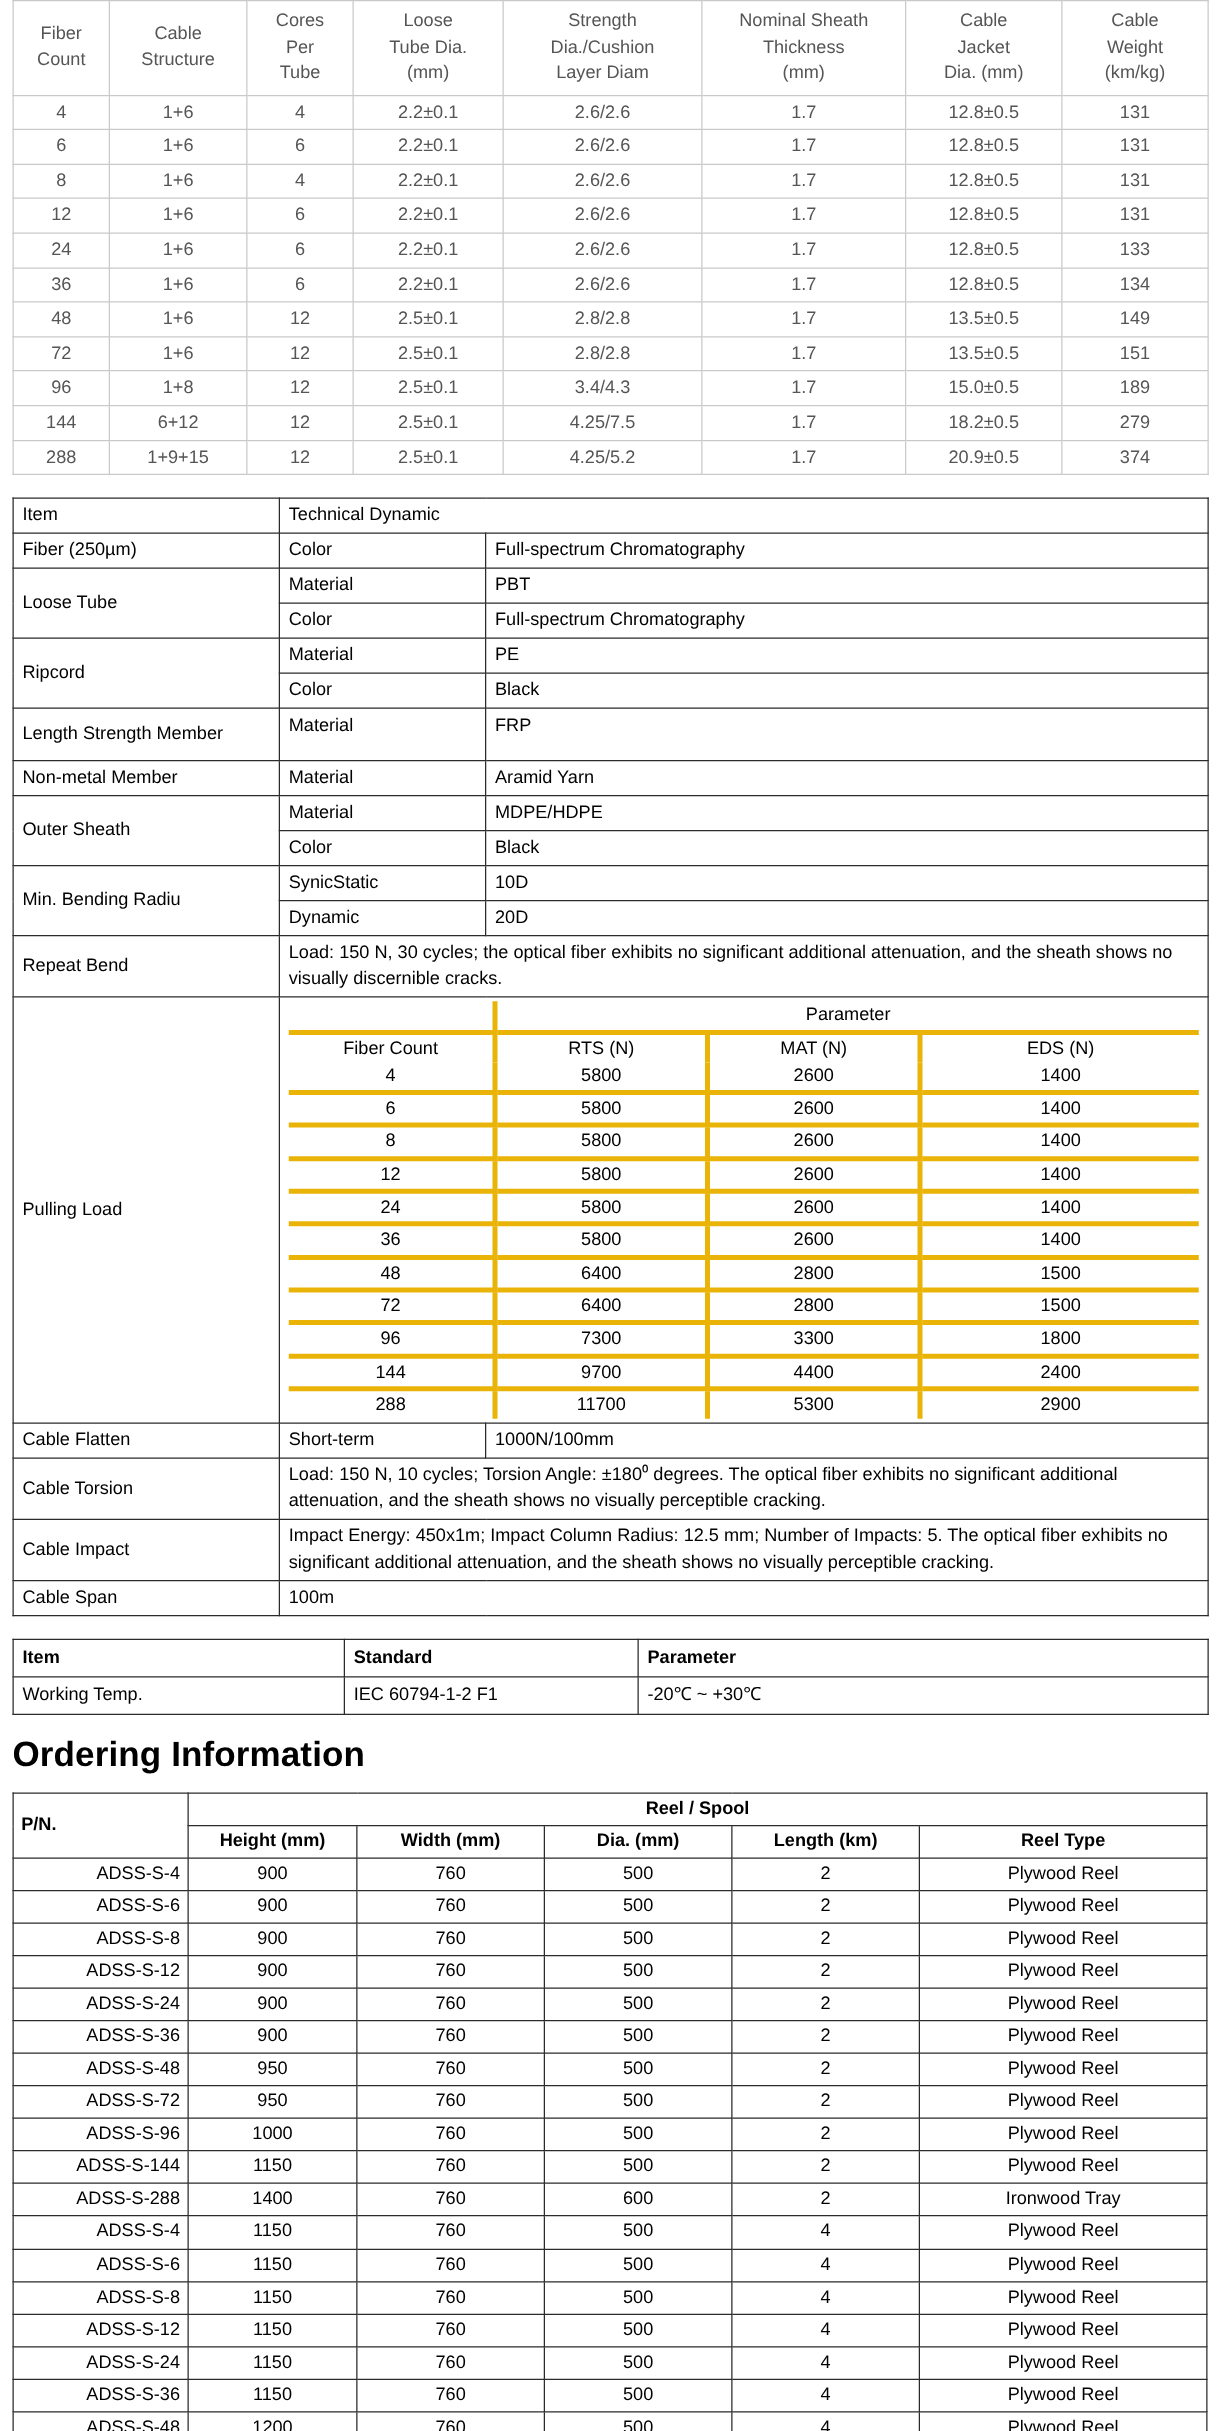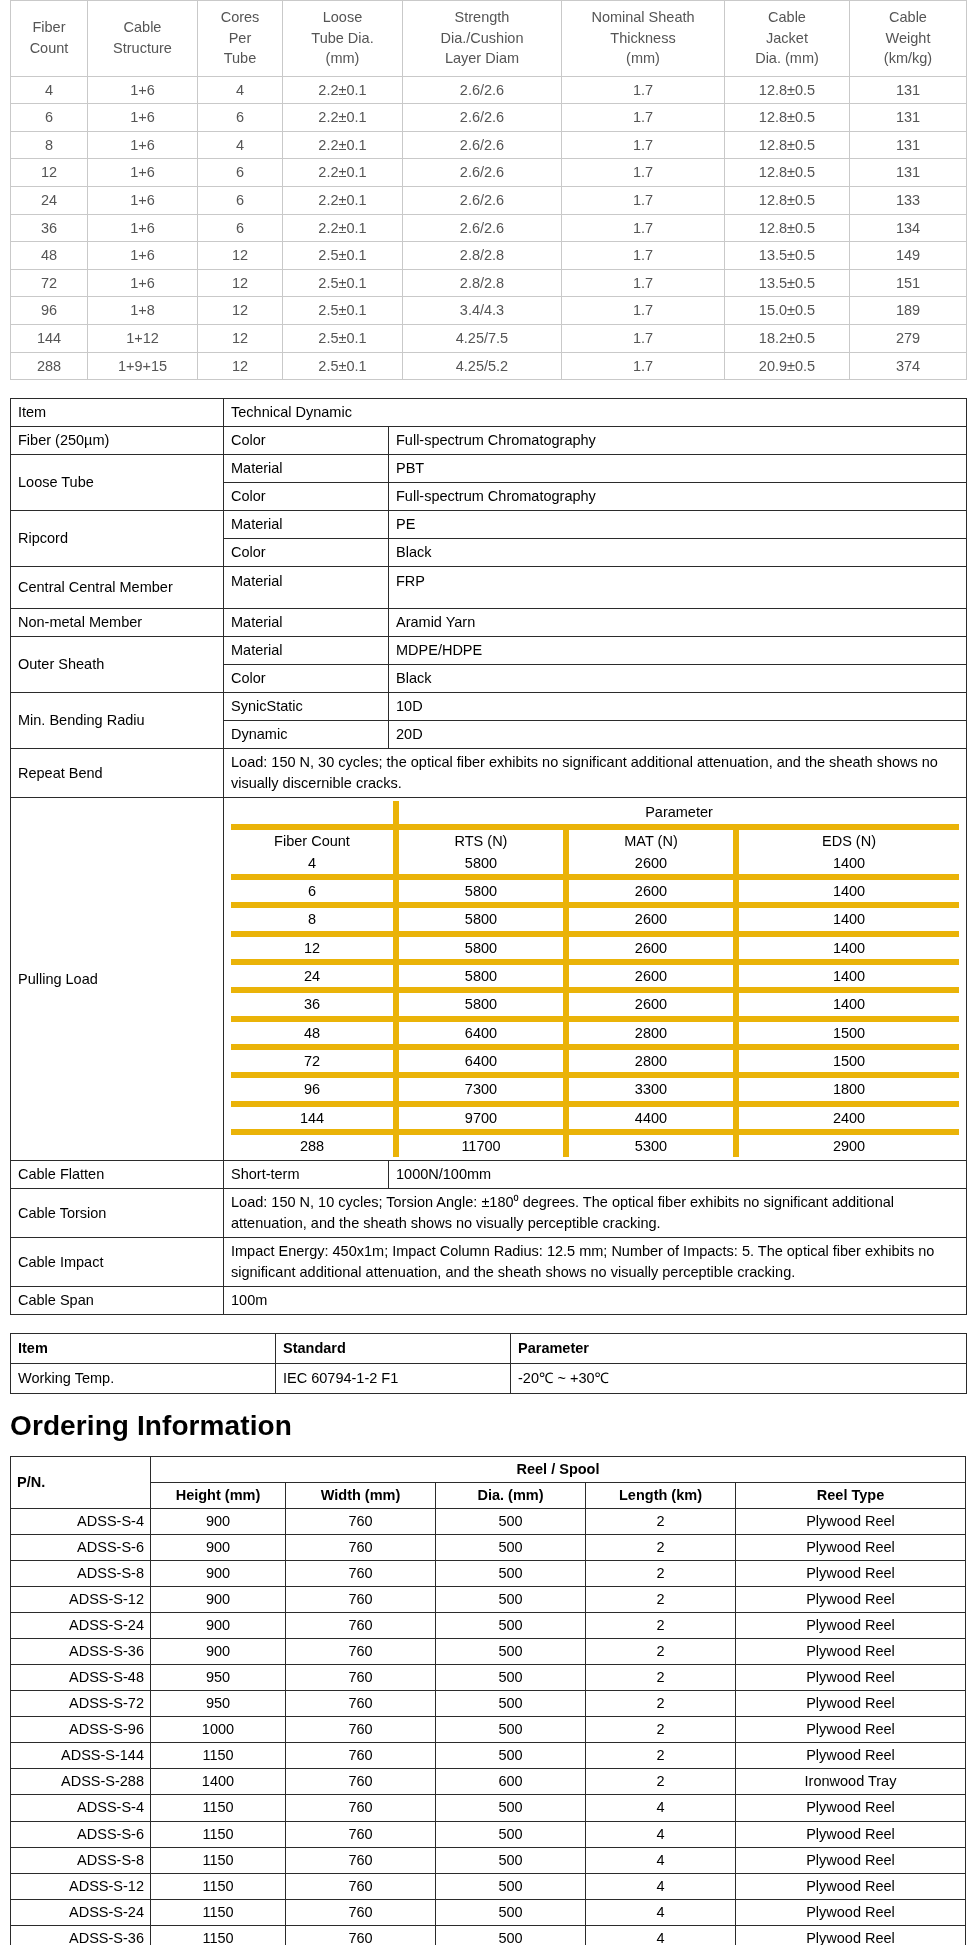--- a/index.html
+++ b/index.html
@@ -62,21 +62,21 @@
   .hdr-center { text-align: center; font-weight: bold; }
 
   
   table.inner {
     width: 100%;
     border-collapse: collapse;
     table-layout: fixed;
     font-size: 14.5px;
   }
   table.inner td {
-    border: 6px solid #eab308;
+    border: 4px solid #eab308;
     text-align: center;
     padding: 1px 2px;
     line-height: 1.4;
     height: 21px;
   }
   table.inner td.noleft  { border-left: none; }
   table.inner td.noright { border-right: none; }
   table.inner tr:first-child td { border-top: none; }
   table.inner tr:last-child  td { border-bottom: none; }
   td.nest { padding: 0; }
@@ -235,21 +235,21 @@
           <td>1+8</td>
           <td>12</td>
           <td>2.5±0.1</td>
           <td>3.4/4.3</td>
           <td>1.7</td>
           <td>15.0±0.5</td>
           <td>189</td>
         </tr>
         <tr>
           <td>144</td>
-          <td>1+12</td>
+          <td>6+12</td>
           <td>12</td>
           <td>2.5±0.1</td>
           <td>4.25/7.5</td>
           <td>1.7</td>
           <td>18.2±0.5</td>
           <td>279</td>
         </tr>
         <tr>
           <td>288</td>
           <td>1+9+15</td>
@@ -295,21 +295,21 @@
         <td class="b" rowspan="2">Ripcord</td>
         <td class="ctr">Material</td>
         <td>PE</td>
       </tr>
       <tr>
         <td class="ctr">Color</td>
         <td>Black</td>
       </tr>
 
       <tr style="height:42px">
-        <td class="b">Central Central Member</td>
+        <td class="b">Length Strength Member</td>
         <td class="ctr" style="vertical-align:top;padding-top:4px">Material</td>
         <td style="vertical-align:top;padding-top:4px">FRP</td>
       </tr>
 
       <tr>
         <td class="b">Non-metal Member</td>
         <td class="ctr">Material</td>
         <td>Aramid Yarn</td>
       </tr>
 

